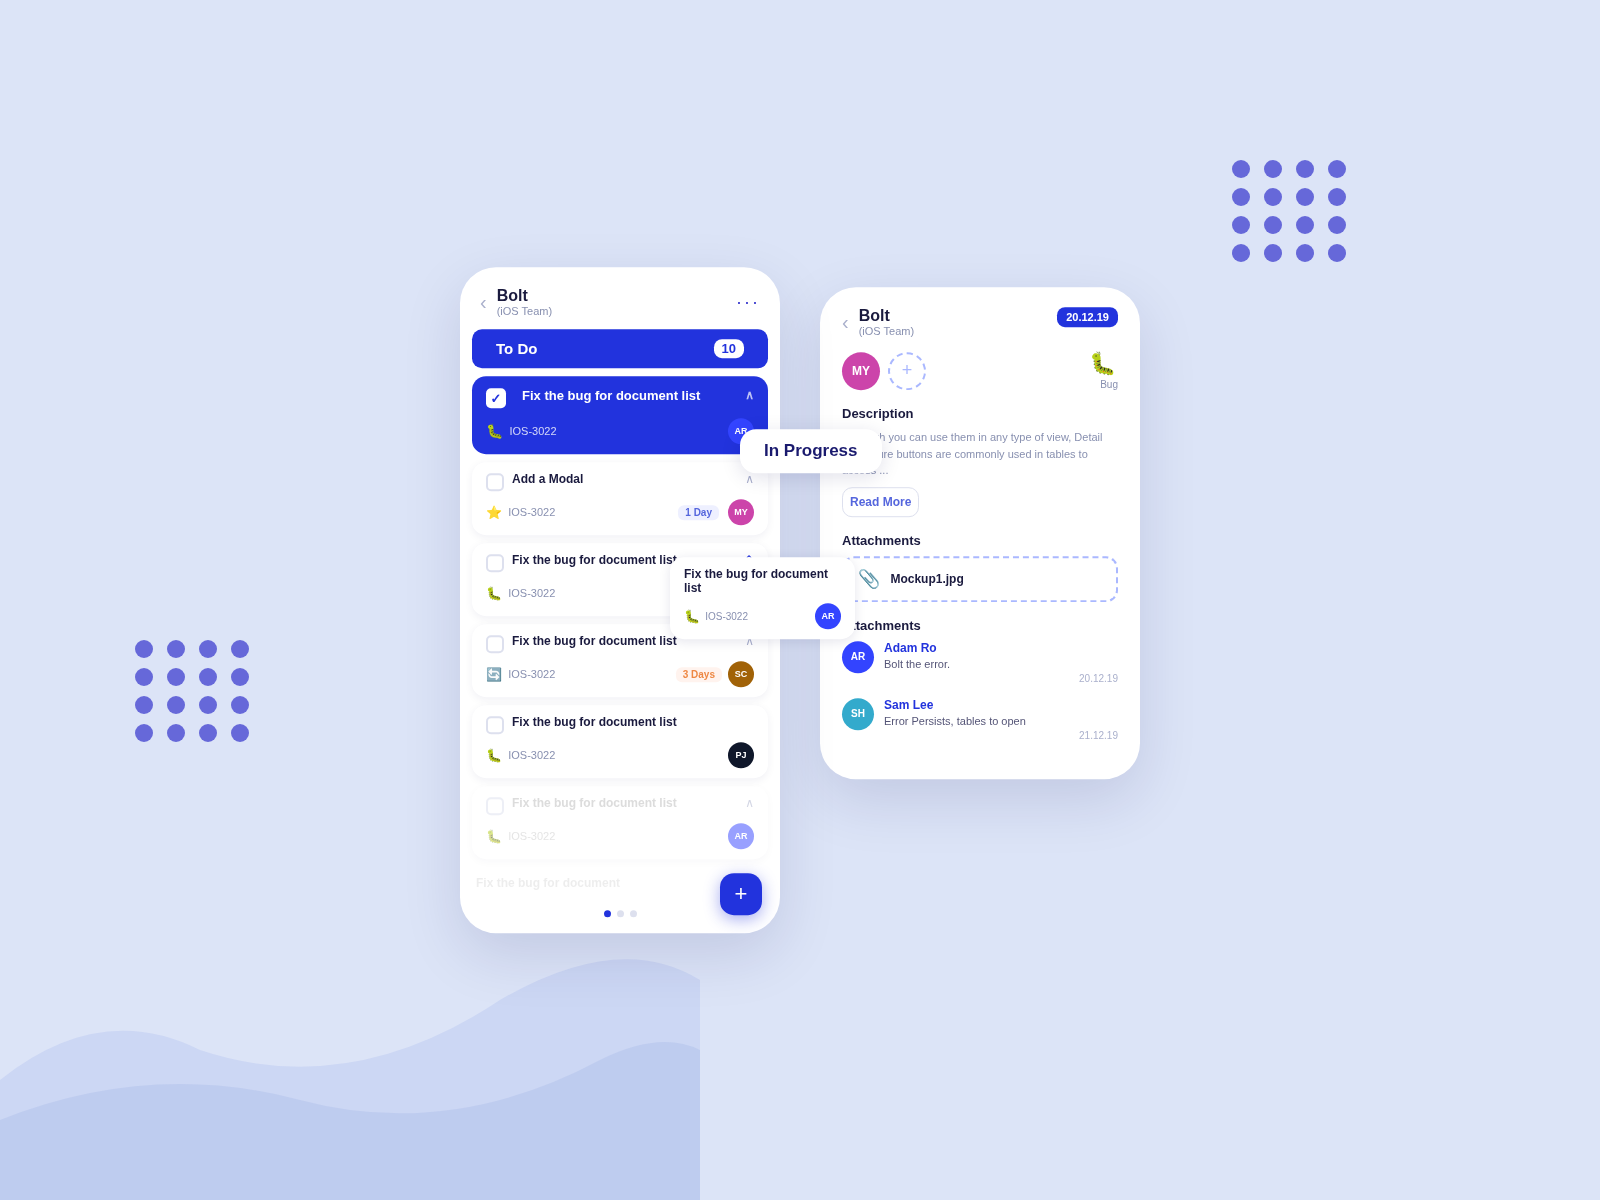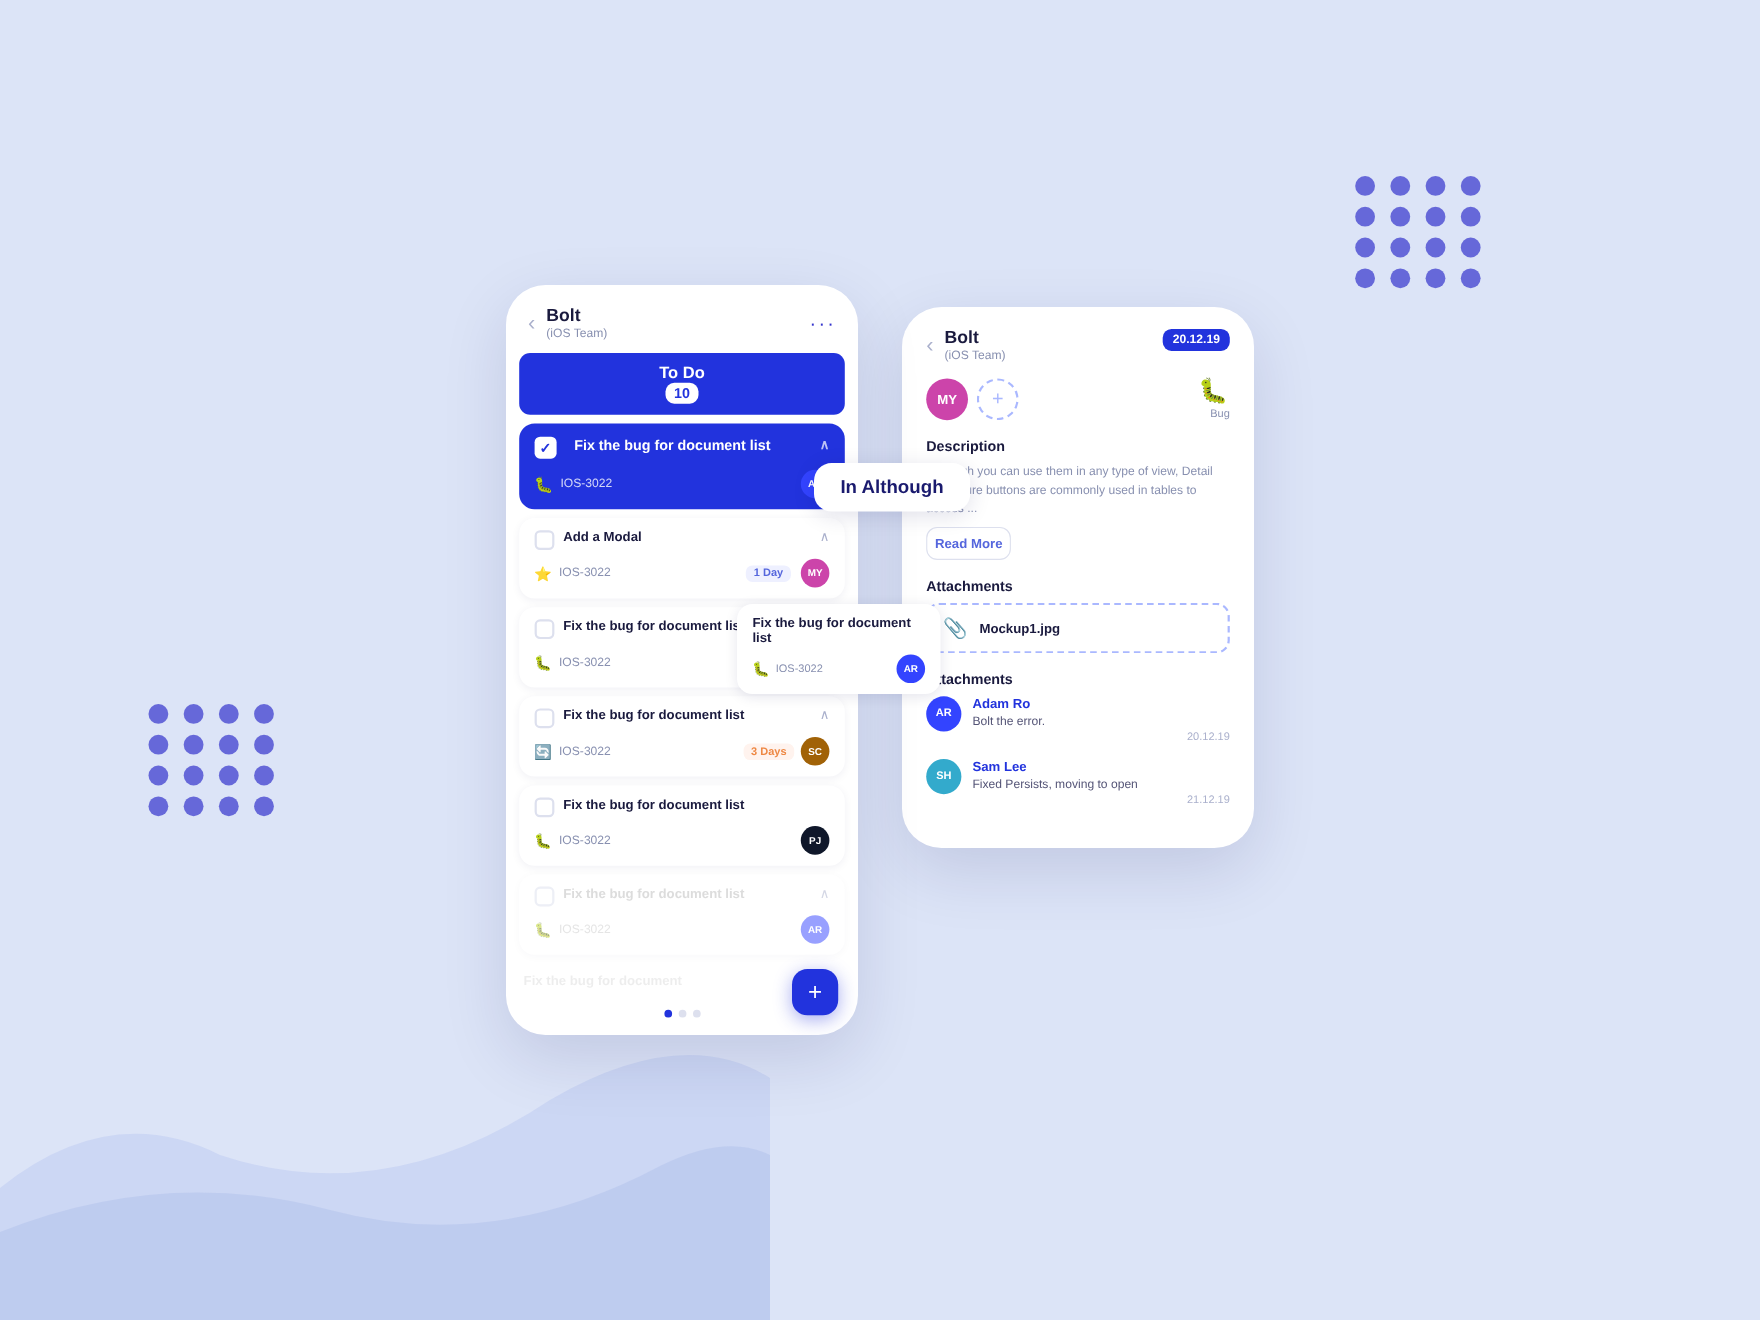--- a/index.html
+++ b/index.html
@@ -104,25 +104,24 @@
       color: #3333cc;
       font-size: 18px;
       letter-spacing: 2px;
     }
 
     
     .todo-bar {
       background: #2233dd;
       margin: 0 12px;
       border-radius: 10px;
-      padding: 10px 0;
+      padding: 10px 24px;
       display: flex;
       align-items: center;
       justify-content: space-between;
-      flex-direction: column;
     }
     .todo-label {
       color: white;
       font-weight: 700;
       font-size: 15px;
     }
     .todo-count {
       background: white;
       color: #2233dd;
       border-radius: 8px;
@@ -479,21 +478,21 @@
 <svg class="wave-bg" viewBox="0 0 700 300" preserveAspectRatio="none">
   <path d="M0,300 L0,180 Q100,100 200,150 Q350,200 500,100 Q620,30 700,80 L700,300 Z" fill="rgba(180,195,240,0.4)"></path>
   <path d="M0,300 L0,220 Q150,160 300,200 Q450,240 600,160 Q660,130 700,150 L700,300 Z" fill="rgba(160,180,230,0.3)"></path>
 </svg>
 
 <div class="main-container">
 
   <div style="position: relative;">
 
     <div class="in-progress-bubble">
-      <span>In Although</span>
+      <span>In Progress</span>
     </div>
 
     <div style="position: absolute; right: -75px; top: 290px; background: white; border-radius: 14px; padding: 10px 14px; width: 185px; box-shadow: 0 2px 12px rgba(0,0,80,0.1); z-index: 5;">
       <div style="font-size: 12px; font-weight: 600; color: #1a1a3e; margin-bottom: 8px; display: flex; justify-content: space-between;">
         <span>Fix the bug for document list</span>
       </div>
       <div style="display: flex; align-items: center; justify-content: space-between;">
         <div style="display: flex; align-items: center; gap: 5px;">
           <span style="font-size: 13px;">🐛</span>
           <span style="font-size: 10px; color: #8890b0;">IOS-3022</span>
@@ -690,20 +689,20 @@
         <div class="comment-author">Adam Ro</div>
         <div class="comment-text">Bolt the error.</div>
         <div class="comment-date">20.12.19</div>
       </div>
     </div>
 
     <div class="comment-item">
       <div class="avatar" style="background:#33aacc; width:32px; height:32px; font-size:10px;">SH</div>
       <div class="comment-body">
         <div class="comment-author">Sam Lee</div>
-        <div class="comment-text">Fixed Persists, moving to open</div>
+        <div class="comment-text">Error Persists, tables to open</div>
         <div class="comment-date">21.12.19</div>
       </div>
     </div>
 
   </div>
 
 </div>
 
 </body></html>

